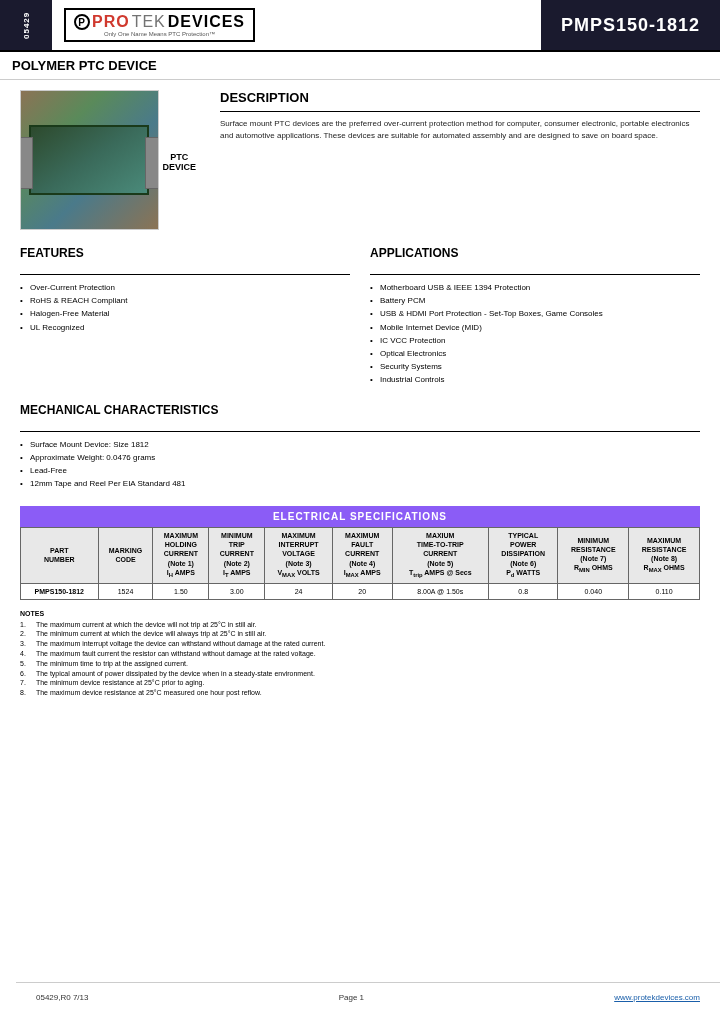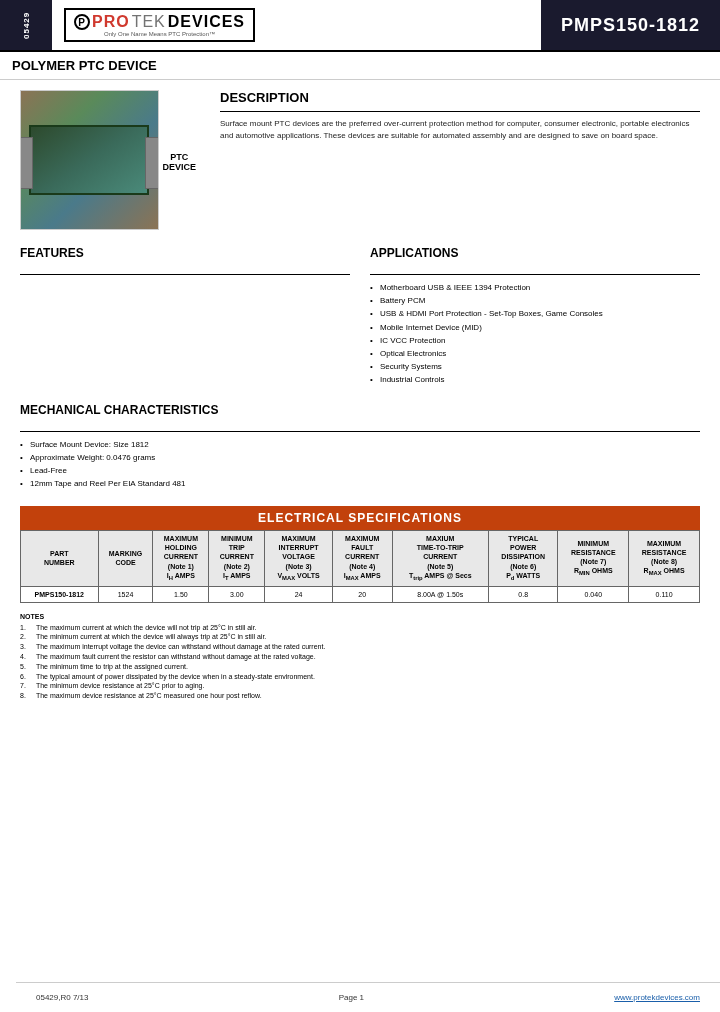--- a/index.html
+++ b/index.html
@@ -215,24 +215,24 @@
     }
     .mechanical-section .bullet-list li {
       font-size: 8px;
     }
 
     
     .elec-specs {
       margin: 10px 0;
     }
     .table-title {
-      background: #c2410c;
+      background: #8b5cf6;
       color: #fff;
       text-align: center;
-      font-size: 12px;
+      font-size: 10px;
       font-weight: bold;
       padding: 5px;
       letter-spacing: 1px;
     }
     table.spec-table {
       width: 100%;
       border-collapse: collapse;
       font-size: 7px;
     }
     table.spec-table th, table.spec-table td {
@@ -339,20 +339,26 @@
     </div>
     <div class="description-section">
       <div class="section-title">DESCRIPTION</div>
       <p class="description-text">Surface mount PTC devices are the preferred over-current protection method for computer, consumer electronic, portable electronics and automotive applications. These devices are suitable for automated assembly and are designed to save on board space.</p>
     </div>
   </div>
 
   <div class="features-apps">
     <div class="features-col">
       <div class="subsection-title">FEATURES</div>
+      <ul class="bullet-list">
+        <li>Over-Current Protection</li>
+        <li>RoHS &amp; REACH Compliant</li>
+        <li>Halogen-Free Material</li>
+        <li>UL Recognized</li>
+      </ul>
     </div>
     <div class="applications-col">
       <div class="subsection-title">APPLICATIONS</div>
       <ul class="bullet-list">
         <li>Motherboard USB &amp; IEEE 1394 Protection</li>
         <li>Battery PCM</li>
         <li>USB &amp; HDMI Port Protection - Set-Top Boxes, Game Consoles</li>
         <li>Mobile Internet Device (MID)</li>
         <li>IC VCC Protection</li>
         <li>Optical Electronics</li>

